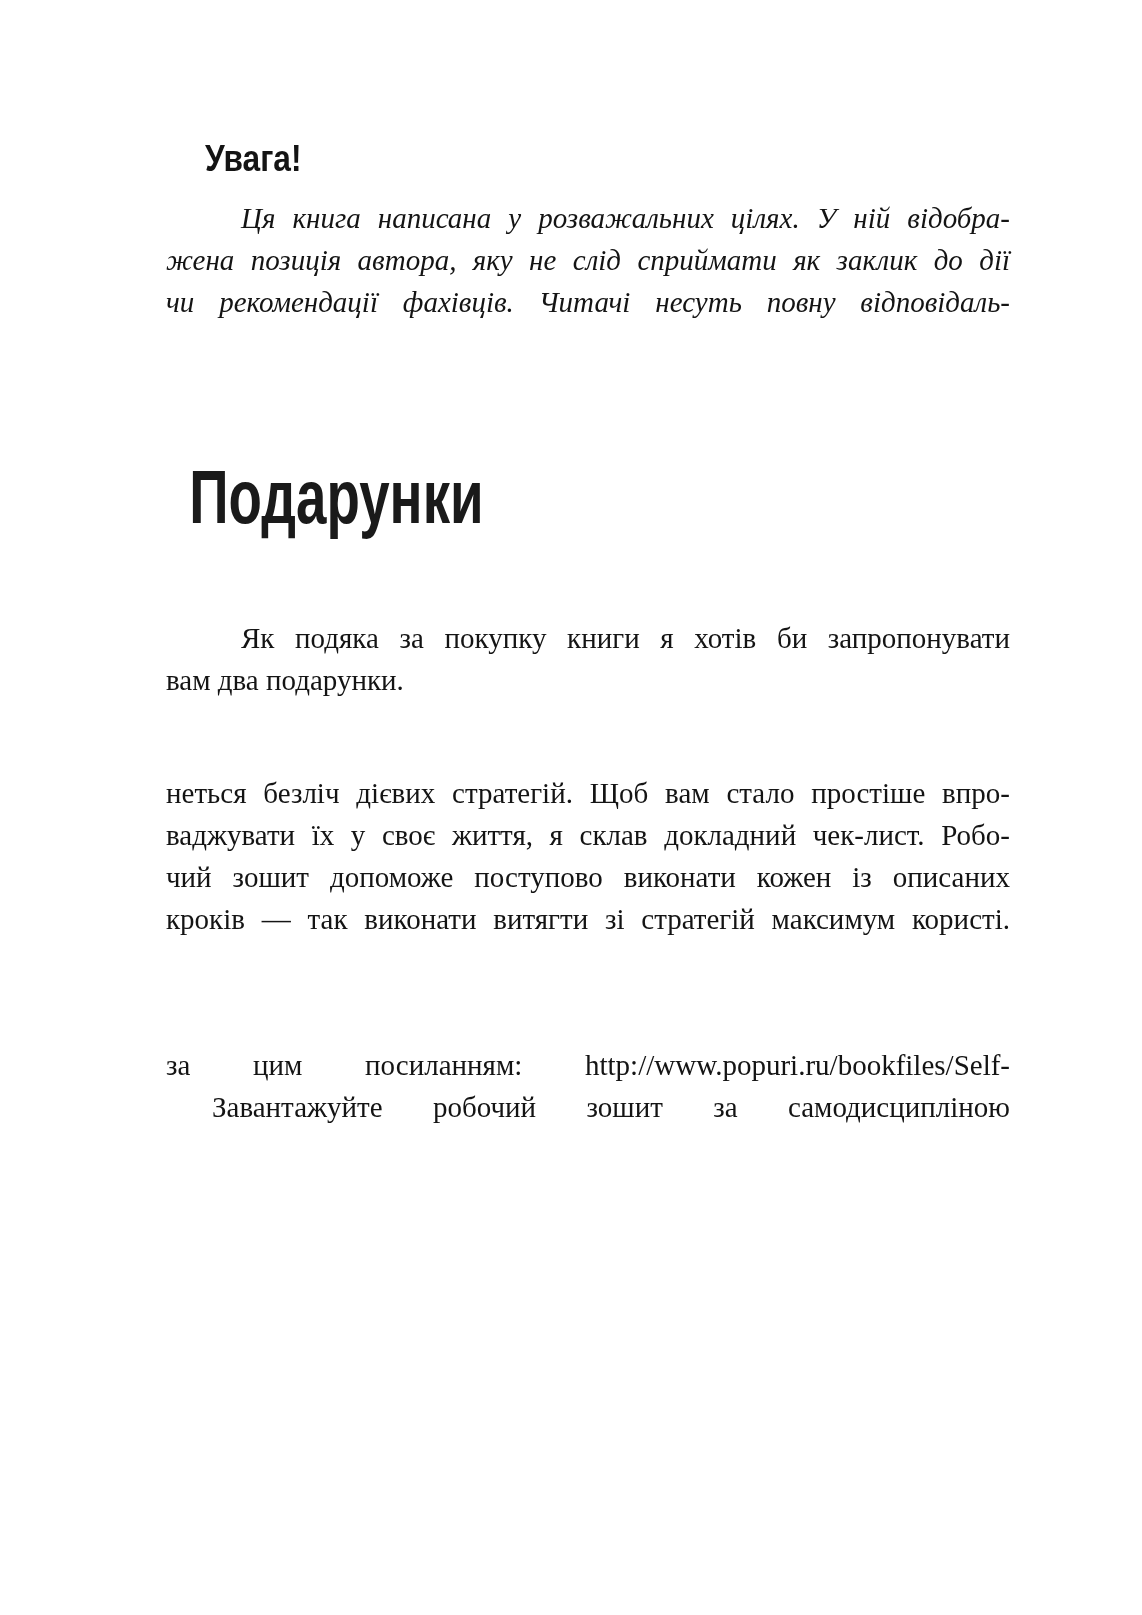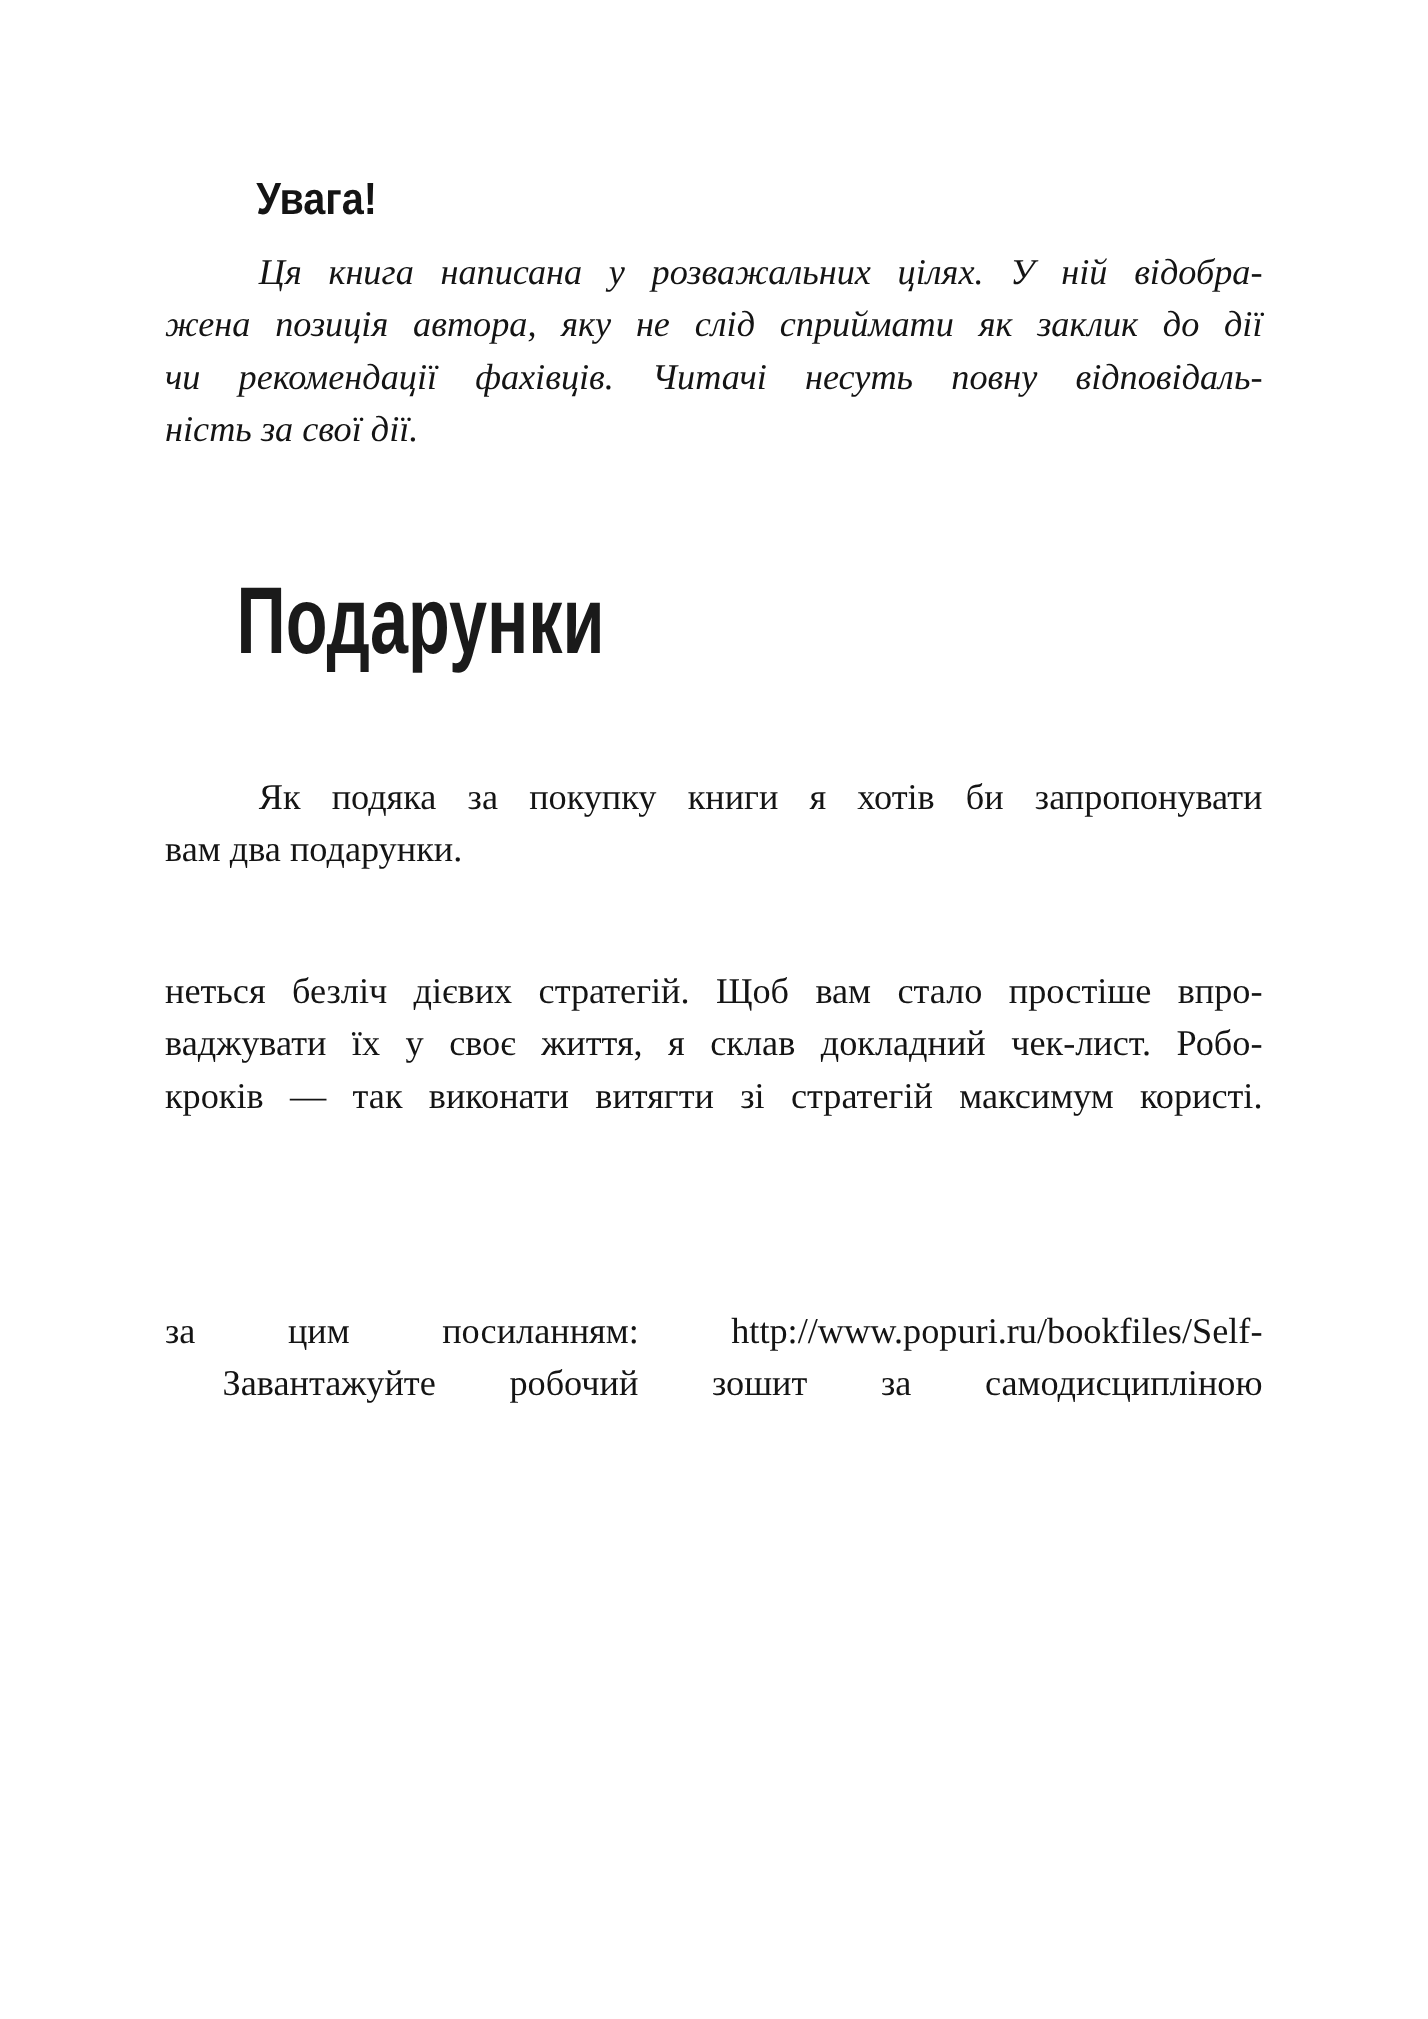--- a/index.html
+++ b/index.html
@@ -32,20 +32,21 @@
 
   
   .bline {
     font-family: "Liberation Serif", serif;
     font-size: 29px;
     line-height: 42px;
     text-align: justify;
     text-align-last: justify;
     white-space: nowrap;
     color: #141414;
+    margin-left: 34px;
   }
   .bline.endline { text-align-last: left; }
   .bline.ind75 { text-indent: 75px; }
   .bline.ind46 { text-indent: 46px; }
   .italic .bline, .bline.it { font-style: italic; }
   .lead {
     font-weight: 700;
     font-style: italic;
   }
 
@@ -92,35 +93,35 @@
 <body>
 
 <div class="page">
 
   <div class="notice-heading">Увага!</div>
 
   <div class="abs italic" style="top:197px;">
     <div class="bline it ind75">Ця книга написана у розважальних цілях. У ній відобра-</div>
     <div class="bline it">жена позиція автора, яку не слід сприймати як заклик до дії</div>
     <div class="bline it">чи рекомендації фахівців. Читачі несуть повну відповідаль-</div>
-    <div class="bline it endline">ність за свої дії.</div>
   </div>
 
   <div class="chapter-title-wrap">
     <span class="chapter-title">Подарунки</span>
   </div>
 
   <div class="abs" style="top:617px;">
     <div class="bline ind75">Як подяка за покупку книги я хотів би запропонувати</div>
     <div class="bline endline">вам два подарунки.</div>
   </div>
 
   <div class="abs" style="top:772px;">
     <div class="bline">неться безліч дієвих стратегій. Щоб вам стало простіше впро-</div>
     <div class="bline">ваджувати їх у своє життя, я склав докладний чек-лист. Робо-</div>
+    <div class="bline">чий зошит допоможе поступово виконати кожен із описаних</div>
     <div class="bline">кроків — так виконати витягти зі стратегій максимум користі.</div>
   </div>
 
   <div class="abs" style="top:1044px;">
     <div class="bline">за цим посиланням: http://www.popuri.ru/bookfiles/Self-</div>
     <div class="bline ind46">Завантажуйте робочий зошит за самодисципліною</div>
   </div>
 
 
   <div class="page-number-wrap">

